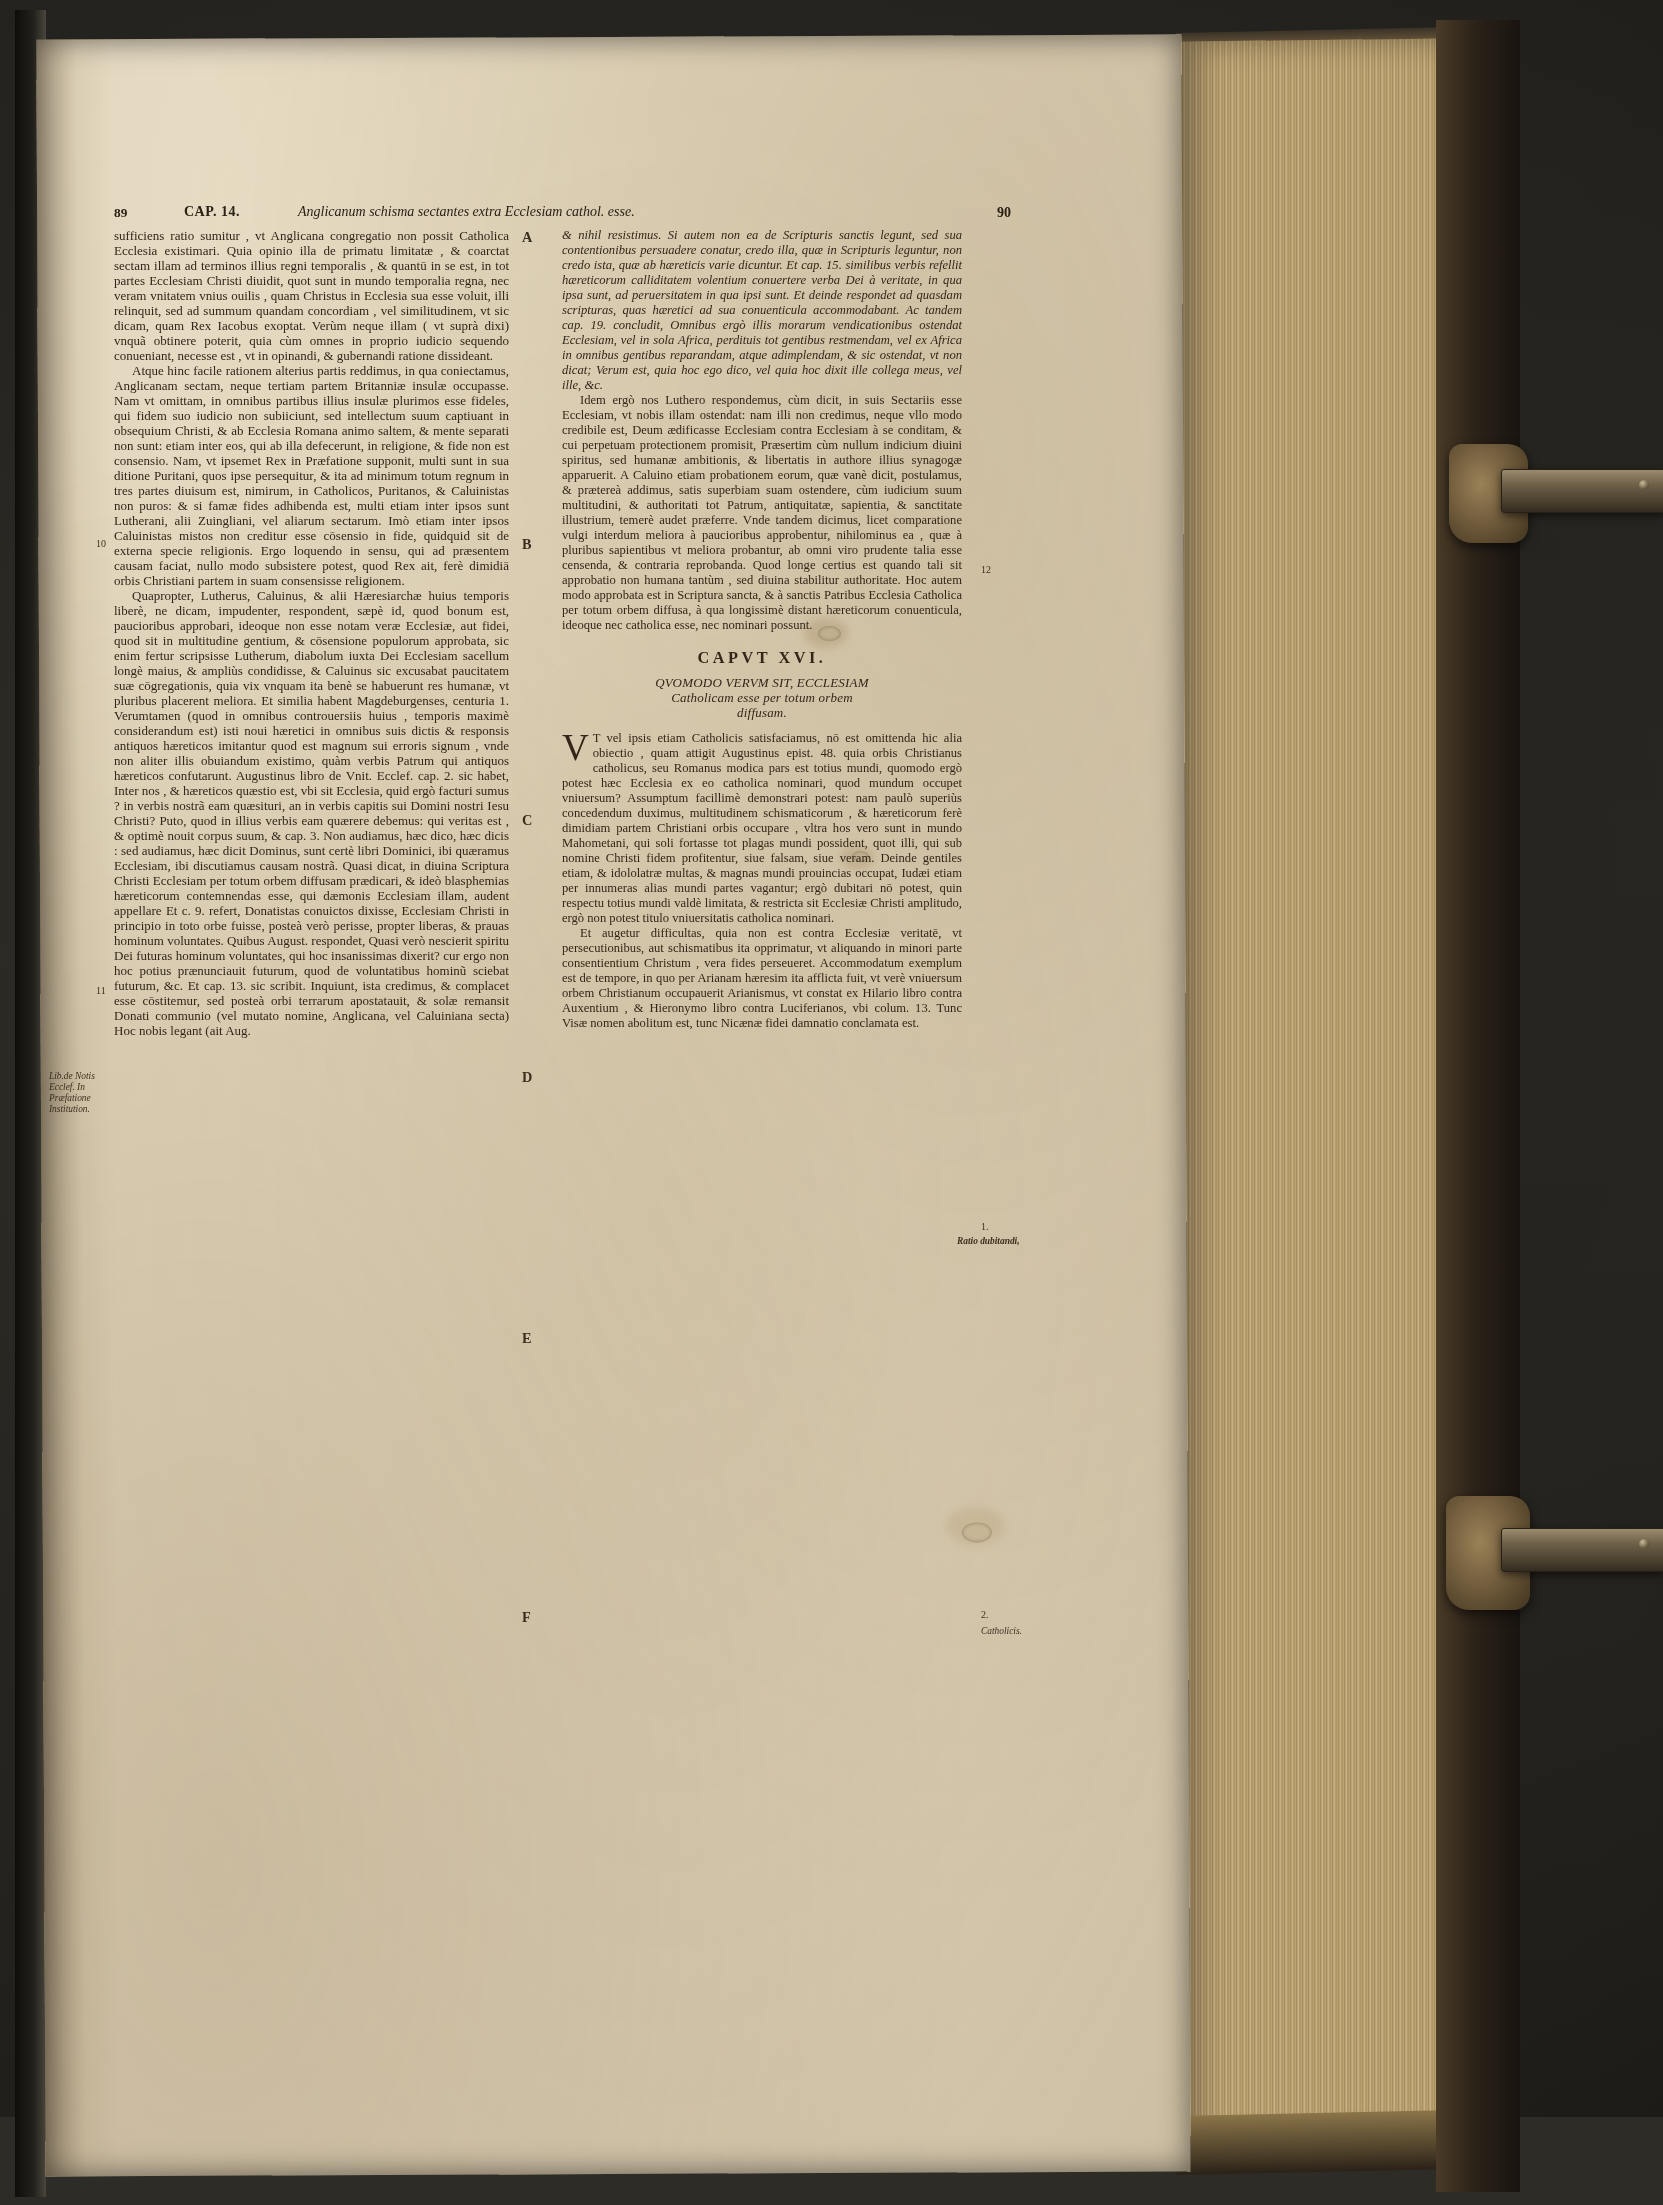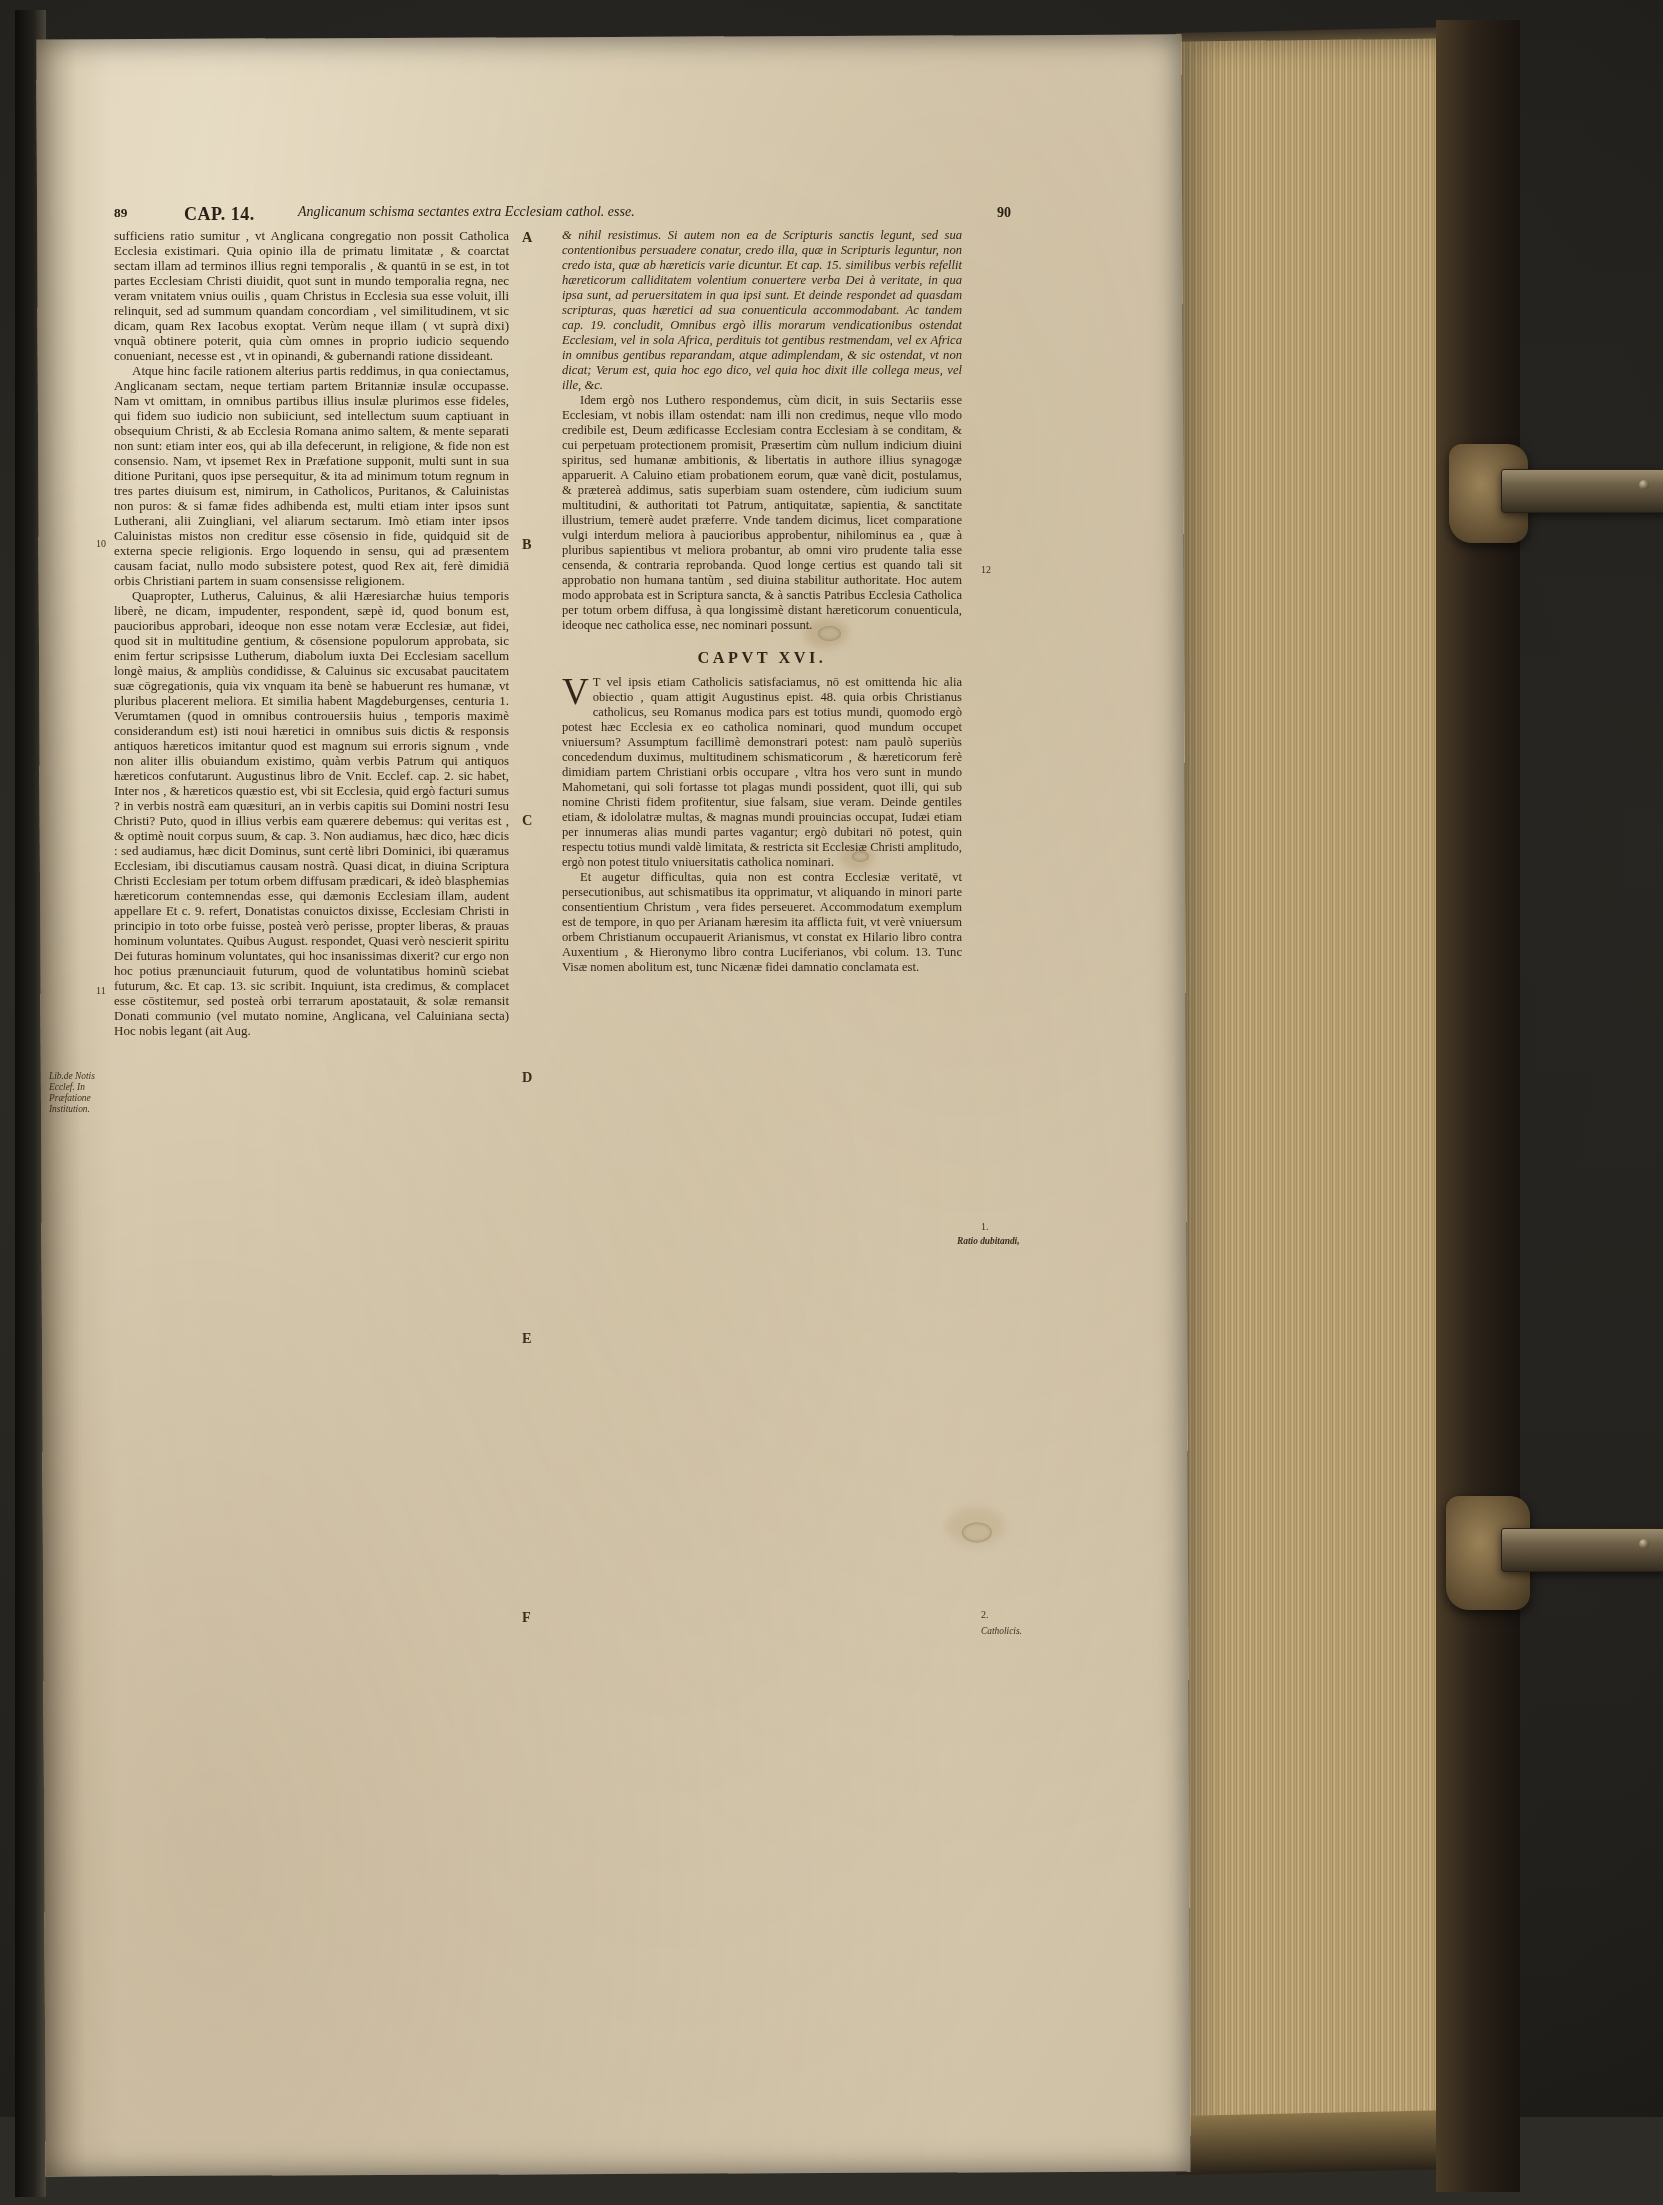--- a/index.html
+++ b/index.html
@@ -171,21 +171,21 @@
     position: absolute;
     left: 956px;
     top: 168px;
     font-size: 14px;
     font-weight: 600;
   }
   #head-cap {
     position: absolute;
     left: 143px;
     top: 167px;
-    font-size: 18px;
+    font-size: 14px;
     font-weight: 600;
     letter-spacing: 0.5px;
   }
   #head-title {
     position: absolute;
     left: 257px;
     top: 167px;
     font-size: 14px;
     font-style: italic;
   }
@@ -350,20 +350,25 @@
         <p class="col-left-p noindent">sufficiens ratio sumitur , vt Anglicana congregatio non possit Catholica Ecclesia existimari. Quia opinio illa de primatu limitatæ , &amp; coarctat sectam illam ad terminos illius regni temporalis , &amp; quantū in se est, in tot partes Ecclesiam Christi diuidit, quot sunt in mundo temporalia regna, nec veram vnitatem vnius ouilis , quam Christus in Ecclesia sua esse voluit, illi relinquit, sed ad summum quandam concordiam , vel similitudinem, vt sic dicam, quam Rex Iacobus exoptat. Verùm neque illam ( vt suprà dixi) vnquã obtinere poterit, quia cùm omnes in proprio iudicio sequendo conueniant, necesse est , vt in opinandi, &amp; gubernandi ratione dissideant.</p>
         <p class="col-left-p">Atque hinc facile rationem alterius partis reddimus, in qua coniectamus, Anglicanam sectam, neque tertiam partem Britanniæ insulæ occupasse. Nam vt omittam, in omnibus partibus illius insulæ plurimos esse fideles, qui fidem suo iudicio non subiiciunt, sed intellectum suum captiuant in obsequium Christi, &amp; ab Ecclesia Romana animo saltem, &amp; mente separati non sunt: etiam inter eos, qui ab illa defecerunt, in religione, &amp; fide non est consensio. Nam, vt ipsemet Rex in Præfatione supponit, multi sunt in sua ditione Puritani, quos ipse persequitur, &amp; ita ad minimum totum regnum in tres partes diuisum est, nimirum, in Catholicos, Puritanos, &amp; Caluinistas non puros: &amp; si famæ fides adhibenda est, multi etiam inter ipsos sunt Lutherani, alii Zuingliani, vel aliarum sectarum. Imò etiam inter ipsos Caluinistas mistos non creditur esse cōsensio in fide, quidquid sit de externa specie religionis. Ergo loquendo in sensu, qui ad præsentem causam faciat, nullo modo subsistere potest, quod Rex ait, ferè dimidiā orbis Christiani partem in suam consensisse religionem.</p>
         <p class="col-left-p">Quapropter, Lutherus, Caluinus, &amp; alii Hæresiarchæ huius temporis liberè, ne dicam, impudenter, respondent, sæpè id, quod bonum est, paucioribus approbari, ideoque non esse notam veræ Ecclesiæ, aut fidei, quod sit in multitudine gentium, &amp; cōsensione populorum approbata, sic enim fertur scripsisse Lutherum, diabolum iuxta Dei Ecclesiam sacellum longè maius, &amp; ampliùs condidisse, &amp; Caluinus sic excusabat paucitatem suæ cōgregationis, quia vix vnquam ita benè se habuerunt res humanæ, vt pluribus placerent meliora. Et similia habent Magdeburgenses, centuria 1. Verumtamen (quod in omnibus controuersiis huius , temporis maximè considerandum est) isti noui hæretici in omnibus suis dictis &amp; responsis antiquos hæreticos imitantur quod est magnum sui erroris signum , vnde non aliter illis obuiandum existimo, quàm verbis Patrum qui antiquos hæreticos confutarunt. Augustinus libro de Vnit. Ecclef. cap. 2. sic habet, Inter nos , &amp; hæreticos quæstio est, vbi sit Ecclesia, quid ergò facturi sumus ? in verbis nostrã eam quæsituri, an in verbis capitis sui Domini nostri Iesu Christi? Puto, quod in illius verbis eam quærere debemus: qui veritas est , &amp; optimè nouit corpus suum, &amp; cap. 3. Non audiamus, hæc dico, hæc dicis : sed audiamus, hæc dicit Dominus, sunt certè libri Dominici, ibi quæramus Ecclesiam, ibi discutiamus causam nostrã. Quasi dicat, in diuina Scriptura Christi Ecclesiam per totum orbem diffusam prædicari, &amp; ideò blasphemias hæreticorum contemnendas esse, qui dæmonis Ecclesiam illam, audent appellare Et c. 9. refert, Donatistas conuictos dixisse, Ecclesiam Christi in principio in toto orbe fuisse, posteà verò perisse, propter liberas, &amp; prauas hominum voluntates. Quibus August. respondet, Quasi verò nescierit spiritu Dei futuras hominum voluntates, qui hoc insanissimas dixerit? cur ergo non hoc potius prænunciauit futurum, quod de voluntatibus hominũ sciebat futurum, &amp;c. Et cap. 13. sic scribit. Inquiunt, ista credimus, &amp; complacet esse cōstitemur, sed posteà orbi terrarum apostatauit, &amp; solæ remansit Donati communio (vel mutato nomine, Anglicana, vel Caluiniana secta) Hoc nobis legant (ait Aug.</p>
       </div>
 
       <div id="col-right" class="col-text">
         <p class="col-right-p noindent it">&amp; nihil resistimus. Si autem non ea de Scripturis sanctis legunt, sed sua contentionibus persuadere conatur, credo illa, quæ in Scripturis leguntur, non credo ista, quæ ab hæreticis varie dicuntur. Et cap. 15. similibus verbis refellit hæreticorum calliditatem volentium conuertere verba Dei à veritate, in qua ipsa sunt, ad peruersitatem in qua ipsi sunt. Et deinde respondet ad quasdam scripturas, quas hæretici ad sua conuenticula accommodabant. Ac tandem cap. 19. concludit, Omnibus ergò illis morarum vendicationibus ostendat Ecclesiam, vel in sola Africa, perdituis tot gentibus restmendam, vel ex Africa in omnibus gentibus reparandam, atque adimplendam, &amp; sic ostendat, vt non dicat; Verum est, quia hoc ego dico, vel quia hoc dixit ille collega meus, vel ille, &amp;c.</p>
         <p class="col-right-p">Idem ergò nos Luthero respondemus, cùm dicit, in suis Sectariis esse Ecclesiam, vt nobis illam ostendat: nam illi non credimus, neque vllo modo credibile est, Deum ædificasse Ecclesiam contra Ecclesiam à se conditam, &amp; cui perpetuam protectionem promisit, Præsertim cùm nullum indicium diuini spiritus, sed humanæ ambitionis, &amp; libertatis in authore illius synagogæ apparuerit. A Caluino etiam probationem eorum, quæ vanè dicit, postulamus, &amp; prætereà addimus, satis superbiam suam ostendere, cùm iudicium suum multitudini, &amp; authoritati tot Patrum, antiquitatæ, sapientia, &amp; sanctitate illustrium, temerè audet præferre. Vnde tandem dicimus, licet comparatione vulgi interdum meliora à paucioribus approbentur, nihilominus ea , quæ à pluribus sapientibus vt meliora probantur, ab omni viro prudente talia esse censenda, &amp; contraria reprobanda. Quod longe certius est quando tali sit approbatio non humana tantùm , sed diuina stabilitur authoritate. Hoc autem modo approbata est in Scriptura sancta, &amp; à sanctis Patribus Ecclesia Catholica per totum orbem diffusa, à qua longissimè distant hæreticorum conuenticula, ideoque nec catholica esse, nec nominari possunt.</p>
 
         <div id="chapter-head">CAPVT XVI.</div>
+        <div id="chapter-sub">
+          <div>QVOMODO VERVM SIT, ECCLESIAM</div>
+          <div>Catholicam esse per totum orbem</div>
+          <div>diffusam.</div>
+        </div>
 
         <p class="col-right-p noindent">
           <span class="dropcap">V</span><span>T vel ipsis etiam Catholicis satisfaciamus, nō est omittenda hic alia obiectio , quam attigit Augustinus epist. 48. quia orbis Christianus catholicus, seu Romanus modica pars est totius mundi, quomodo ergò potest hæc Ecclesia ex eo catholica nominari, quod mundum occupet vniuersum? Assumptum facillimè demonstrari potest: nam paulò superiùs concedendum duximus, multitudinem schismaticorum , &amp; hæreticorum ferè dimidiam partem Christiani orbis occupare , vltra hos vero sunt in mundo Mahometani, qui soli fortasse tot plagas mundi possident, quot illi, qui sub nomine Christi fidem profitentur, siue falsam, siue veram. Deinde gentiles etiam, &amp; idololatræ multas, &amp; magnas mundi prouincias occupat, Iudæi etiam per innumeras alias mundi partes vagantur; ergò dubitari nō potest, quin respectu totius mundi valdè limitata, &amp; restricta sit Ecclesiæ Christi amplitudo, ergò non potest titulo vniuersitatis catholica nominari.</span>
         </p>
         <p class="col-right-p">Et augetur difficultas, quia non est contra Ecclesiæ veritatē, vt persecutionibus, aut schismatibus ita opprimatur, vt aliquando in minori parte consentientium Christum , vera fides perseueret. Accommodatum exemplum est de tempore, in quo per Arianam hæresim ita afflicta fuit, vt verè vniuersum orbem Christianum occupauerit Arianismus, vt constat ex Hilario libro contra Auxentium , &amp; Hieronymo libro contra Luciferianos, vbi colum. 13. Tunc Visæ nomen abolitum est, tunc Nicænæ fidei damnatio conclamata est.</p>
       </div>
 
     </div>
   </div>
 </div>

